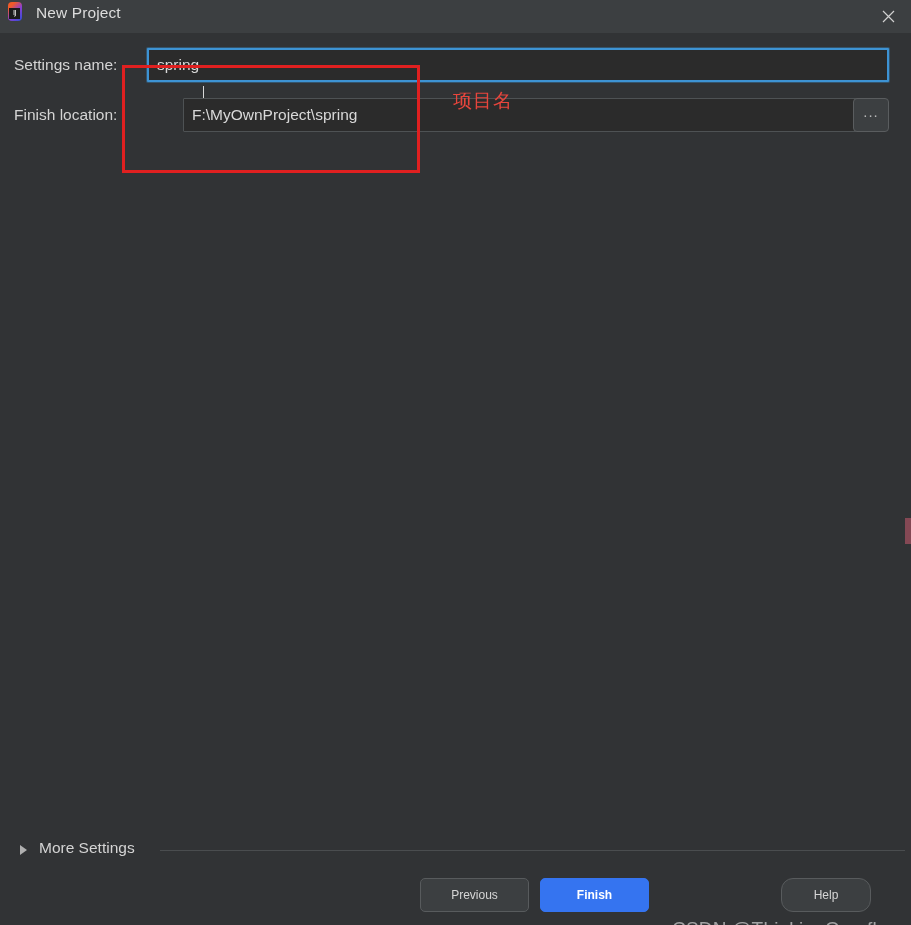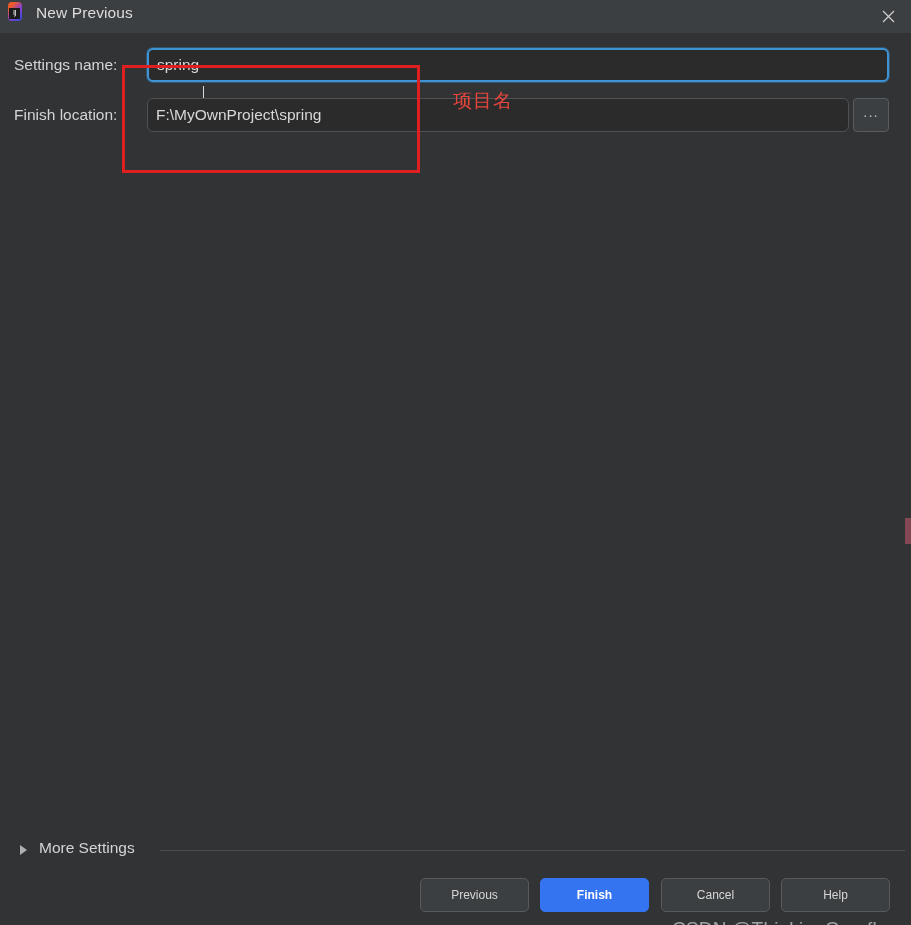--- a/index.html
+++ b/index.html
@@ -105,33 +105,34 @@
     white-space: nowrap;
   }
 
   .text-input {
     position: absolute;
     left: 147px;
     width: 742px;
     height: 34px;
     background: #2b2b2b;
     border: 1px solid #4e5254;
-    border-radius: 6px;
+    border-radius: 1px;
     color: #d8d8d8;
     font-family: "Liberation Sans", "DejaVu Sans", sans-serif;
     font-size: 15.5px;
     padding: 0 8px;
     outline: none;
   }
   .text-input.focused {
     border: 2px solid #3d93d4;
     box-shadow: 0 0 0 1px rgba(61,147,212,0.35);
   }
   .text-input.with-browse {
     width: 702px;
+    margin-left: 36px;
   }
   .browse-btn {
     position: absolute;
     left: 853px;
     width: 36px;
     height: 34px;
     background: #3c3f41;
     border: 1px solid #5a5d5f;
     border-radius: 4px;
     color: #b8b8b8;
@@ -232,21 +233,21 @@
     border: 1px solid #585b5d;
     background: #3c3f41;
     color: #d6d6d6;
     white-space: nowrap;
   }
   .btn-previous { left: 420px; width: 109px; }
   .btn-finish   { left: 540px; width: 109px;
                   background: #3574f0; border-color: #3574f0;
                   color: #ffffff; font-weight: bold; }
   .btn-cancel   { left: 661px; width: 109px; }
-  .btn-help     { left: 781px; width: 109px; }
+  .btn-help     { left: 781px; width: 90px; border-radius: 12px; }
 
   
   .watermark {
     position: absolute;
     left: 672px;
     top: 885px;
     font-size: 19px;
     color: rgba(255,255,255,0.55);
     font-family: "Liberation Sans", "DejaVu Sans", sans-serif;
     letter-spacing: 0.2px;
@@ -263,21 +264,21 @@
     pointer-events: none;
   }
 </style>
 </head>
 <body>
 
 <div class="titlebar">
   <div class="app-icon">
     <span class="ij-badge">IJ</span>
   </div>
-  <div class="title-text">New Previous</div>
+  <div class="title-text">New Project</div>
   <div class="close-btn">
     <span>
       <svg width="13" height="13" viewBox="0 0 13 13">
         <path d="M1 1 L12 12 M12 1 L1 12" stroke="#d0d0d0" stroke-width="1.2" fill="none"></path>
       </svg>
     </span>
   </div>
 </div>
 
 <div class="dialog-body">
@@ -299,20 +300,19 @@
 
   <div class="more-settings">
     <span class="disclosure"></span>
     <span class="more-label">More Settings</span>
     <span class="more-rule"></span>
   </div>
 
   <div class="footer">
     <div class="btn btn-previous">Previous</div>
     <div class="btn btn-finish">Finish</div>
-    <div class="btn btn-cancel">Cancel</div>
     <div class="btn btn-help">Help</div>
   </div>
 
   <div class="watermark">CSDN @ThinkingOverflow</div>
 
   <div class="edge-artifact" style="top:485px;height:26px;"></div>
 </div>
 
 </body></html>

